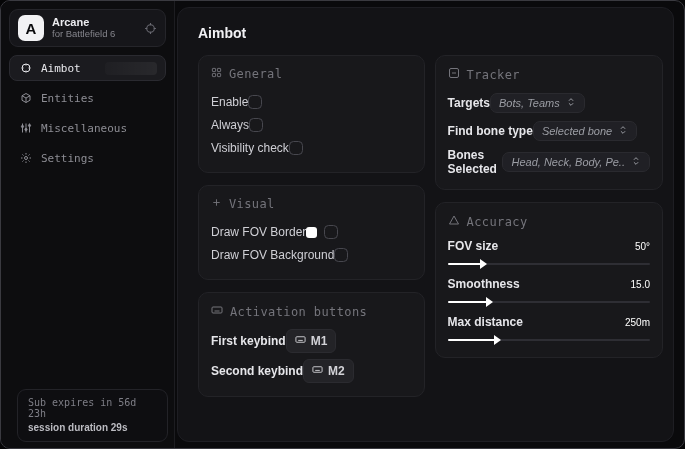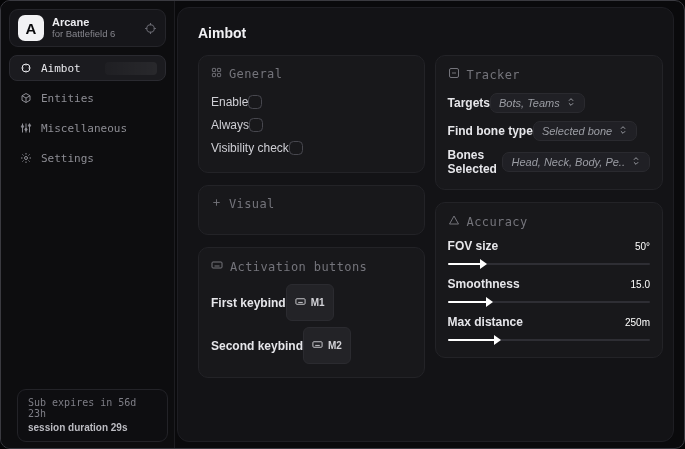--- a/index.html
+++ b/index.html
@@ -101,21 +101,21 @@
   .row-label.strong { font-weight:bold; color:#e6e6ea; }
   .row-right { display:flex; align-items:center; gap:7px; }
   .checkbox {
     width:14px; height:14px; border:1.5px solid #47474e; border-radius:4.5px;
     background:transparent; cursor:pointer;
   }
   .swatch { width:11px; height:11px; border-radius:3px; cursor:pointer; }
   .keybind {
     display:flex; align-items:center; gap:5px;
     background:#232327; border:1px solid #2b2b30; border-radius:6px;
-    padding:11px 8px; font-size:10px; font-weight:bold; color:#d2d2d7;
+    padding:4px 8px; font-size:12px; font-weight:bold; color:#d2d2d7;
     cursor:pointer;
   }
   .select-pill {
     display:flex; align-items:center; gap:6px;
     background:#202025; border:1px solid #2a2a2f; border-radius:7px;
     padding:3px 8px; font-size:11px; color:#9b9da4; cursor:pointer;
     white-space:nowrap;
     font-style:italic;
   }
   
@@ -240,20 +240,33 @@
           </div>
         </div>
 
         <div class="card">
           <div class="card-header">
             <span><svg width="11" height="11" viewBox="0 0 24 24" fill="none" stroke="currentColor" stroke-width="2">
                   <path d="M12 5v14M5 12h14"></path>
                 </svg></span>
             <span>Visual</span>
           </div>
+          <div class="rows">
+            <div class="row">
+              <span class="row-label">Draw FOV Border</span>
+              <span class="row-right">
+                <span class="swatch" style="background:#ffffff"></span>
+                <span class="checkbox"></span>
+              </span>
+            </div>
+            <div class="row">
+              <span class="row-label">Draw FOV Background</span>
+              <span class="checkbox"></span>
+            </div>
+          </div>
         </div>
 
         <div class="card">
           <div class="card-header">
             <span><svg width="12" height="12" viewBox="0 0 24 24" fill="none" stroke="currentColor" stroke-width="2">
                   <rect x="2" y="6" width="20" height="12" rx="2"></rect>
                   <path d="M6 10h.01M10 10h.01M14 10h.01M18 10h.01M7 14h10"></path>
                 </svg></span>
             <span>Activation buttons</span>
           </div>

